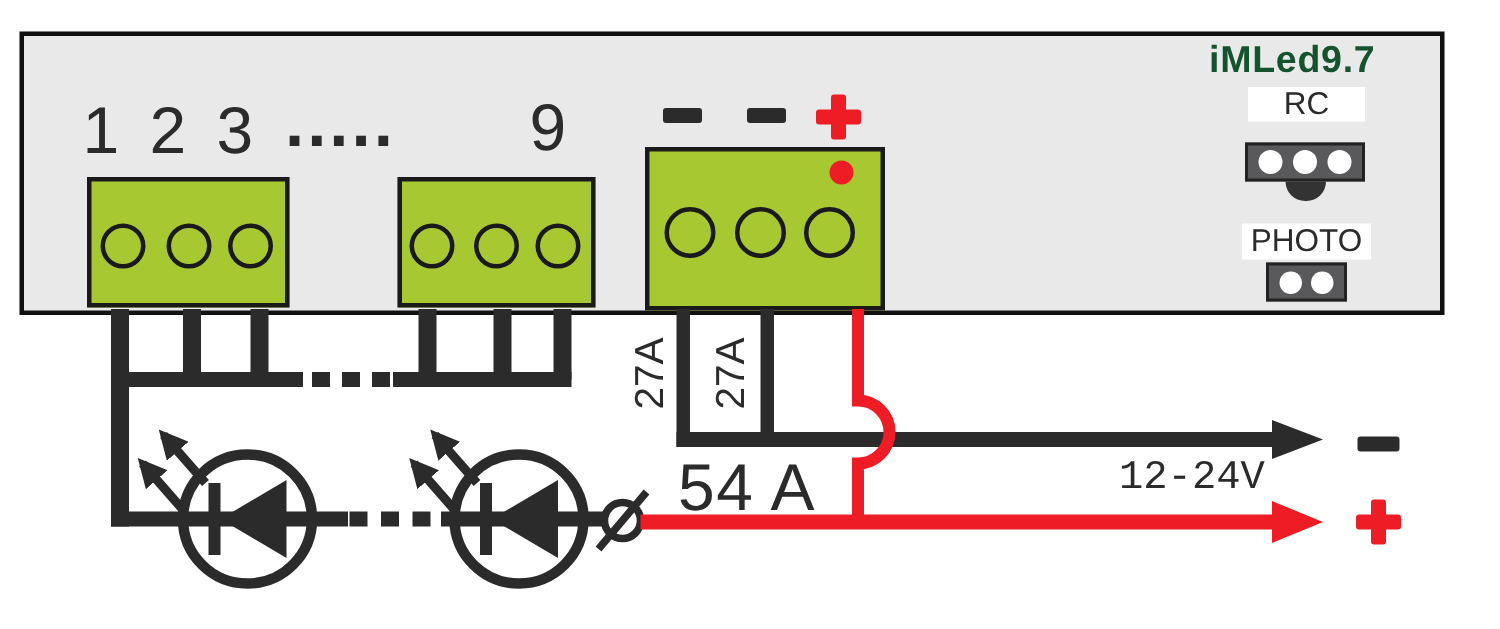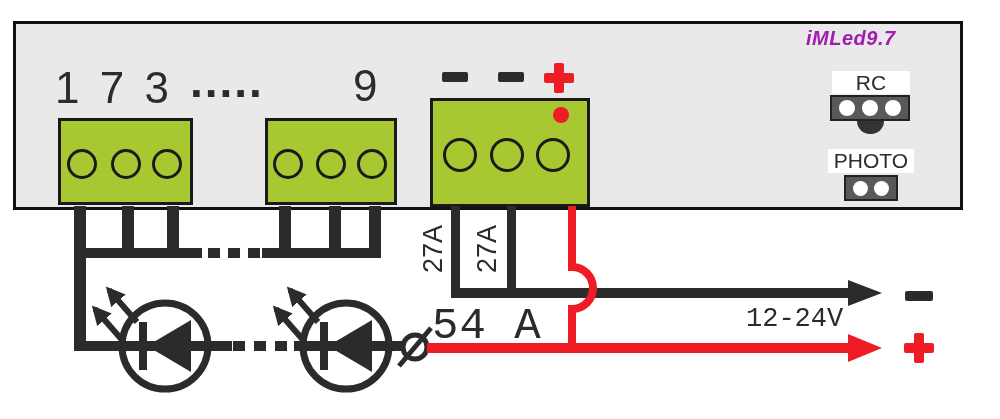--- a/index.html
+++ b/index.html
@@ -17,41 +17,41 @@
   .tb1{left:58px;top:118px;width:135px;height:87px;}
   .tb2{left:265px;top:118px;width:132px;height:87px;}
   .tbp{left:430px;top:98px;width:160px;height:109px;}
   .screw{border:3px solid #1a1a1a;border-radius:50%;width:30px;height:30px;}
   .screw.big{width:34px;height:34px;}
 
   
   .t{line-height:1;white-space:nowrap;}
   .ch-num{font-size:44px;letter-spacing:4px;}
   .ch-dots{font-size:46px;font-weight:bold;letter-spacing:2px;}
-  .title{font-size:20px;font-weight:800;color:#a21caf;letter-spacing:.5px;font-style:italic;}
+  .title{font-size:25px;font-weight:800;color:#14532d;letter-spacing:.5px;}
   .wlabel{background:#fff;text-align:center;font-size:21px;line-height:1.1;}
   .conn{background:#59595b;border:2px solid #222;display:flex;align-items:center;
         justify-content:space-evenly;}
   .pinhole{background:#fff;border-radius:50%;}
 
   .bar{background:#2b2b2b;border-radius:2px;}
   .redbar{background:#ee1c25;border-radius:2px;}
   .led-dot{width:16px;height:16px;border-radius:50%;background:#ee1c25;}
 
   .amp{font-size:27px;}
   .rot{transform:rotate(-90deg);text-align:center;}
   .cur54{font-size:44px;letter-spacing:1px;}
   .volt{font-size:27px;}
 </style>
 </head>
 <body>
 
 <div class="abs board"></div>
 
-<div class="abs t ch-num" style="left:55px;top:66px;">1 7 3</div>
+<div class="abs t ch-num" style="left:55px;top:66px;">1 2 3</div>
 <div class="abs t ch-dots" style="left:190px;top:58px;">.....</div>
 <div class="abs t ch-num" style="left:353px;top:64px;">9</div>
 
 <div class="abs bar" style="left:442px;top:72px;width:26px;height:10px;"></div>
 <div class="abs bar" style="left:498px;top:72px;width:26px;height:10px;"></div>
 <div class="abs redbar" style="left:544px;top:73px;width:30px;height:10px;"></div>
 <div class="abs redbar" style="left:554px;top:63px;width:10px;height:30px;"></div>
 
 <div class="abs tblock tb1">
   <div class="abs screw" style="left:6px;top:28px;"></div>
@@ -65,21 +65,21 @@
 </div>
 <div class="abs tblock tbp">
   <div class="abs screw big" style="left:10px;top:37px;"></div>
   <div class="abs screw big" style="left:57px;top:37px;"></div>
   <div class="abs screw big" style="left:103px;top:37px;"></div>
   <div class="abs led-dot" style="left:120px;top:6px;"></div>
 </div>
 
 <div class="abs t title" style="left:806px;top:28px;">iMLed9.7</div>
 
-<div class="abs wlabel" style="left:832px;top:71px;width:78px;height:23px;">RC</div>
+<div class="abs wlabel" style="left:832px;top:58px;width:78px;height:23px;">RC</div>
 <div class="abs conn" style="left:830px;top:95px;width:80px;height:26px;">
   <div class="pinhole" style="width:16px;height:16px;"></div>
   <div class="pinhole" style="width:16px;height:16px;"></div>
   <div class="pinhole" style="width:16px;height:16px;"></div>
 </div>
 <div class="abs" style="left:857px;top:121px;width:27px;height:13px;background:#333;border-radius:0 0 14px 14px;"></div>
 
 <div class="abs wlabel" style="left:828px;top:149px;width:86px;height:24px;">PHOTO</div>
 <div class="abs conn" style="left:844px;top:175px;width:54px;height:26px;">
   <div class="pinhole" style="width:15px;height:15px;"></div>
@@ -157,18 +157,18 @@
   <path d="M 572 206 L 572 267 A 21 21 0 0 1 572 309 L 572 348" fill="none" stroke="#ee1c25" stroke-width="8"></path>
 
   <g>
     <rect x="427" y="343" width="424" height="10" fill="#ee1c25"></rect>
     <polygon points="848,334 882,348 848,362" fill="#ee1c25"></polygon>
   </g>
 </svg>
 
 <div class="abs t amp rot" style="left:398px;top:235px;width:70px;height:28px;line-height:28px;">27A</div>
 <div class="abs t amp rot" style="left:452px;top:235px;width:70px;height:28px;line-height:28px;">27A</div>
-<div class="abs t cur54" style="left:432px;top:304px;font-family:Liberation Mono, monospace;">54 A</div>
+<div class="abs t cur54" style="left:452px;top:304px;">54 A</div>
 <div class="abs t volt" style="left:746px;top:306px;font-family:Liberation Mono, monospace;">12-24V</div>
 
 <div class="abs bar" style="left:905px;top:291px;width:28px;height:10px;"></div>
 <div class="abs redbar" style="left:904px;top:343px;width:30px;height:10px;"></div>
 <div class="abs redbar" style="left:914px;top:333px;width:10px;height:30px;"></div>
 
 </body></html>

